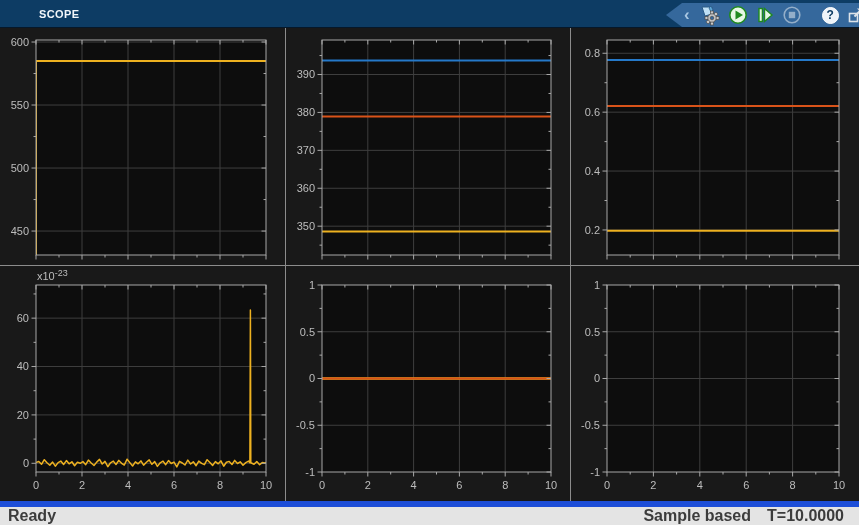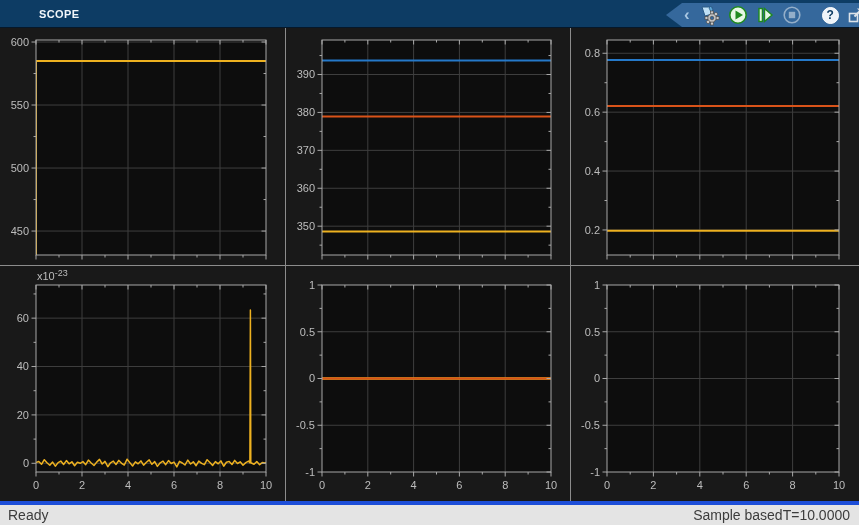--- a/index.html
+++ b/index.html
@@ -35,26 +35,26 @@
     color:#0d3c64; font-size:12px; font-weight:700; display:flex; align-items:center; justify-content:center;
   }
   
   #plots { position:absolute; left:0; top:28px; width:859px; height:473px; background:#191919; }
   #plots svg { position:absolute; display:block; }
   #plots svg text { font-family:"Liberation Sans", sans-serif; font-size:11px; fill:#bdbdbd; }
   .divider { position:absolute; background:#8c8c8c; }
   
   #statusbar {
     position:absolute; left:0; bottom:0; width:859px; height:24px;
-    background:#e4e4e4; border-top:4px solid #1d4ed8;
-    display:flex; align-items:center; font-size:14px; color:#3c3c3c;
+    background:#e4e4e4; border-top:6px solid #1d4ed8;
+    display:flex; align-items:center; font-size:16px; color:#3c3c3c;font-weight:bold;
   }
   #status-left { margin-left:8px; flex:1; }
-  #status-mode { }
-  #status-time { margin-right:9px; }
+  #status-mode { margin-right:16px; }
+  #status-time { margin-right:15px; }
 </style>
 </head>
 <body>
 
 <div id="app">
 
   <div id="toolbar">
     <div id="tabs">
       <div class="tab">SCOPE</div>
     </div>

